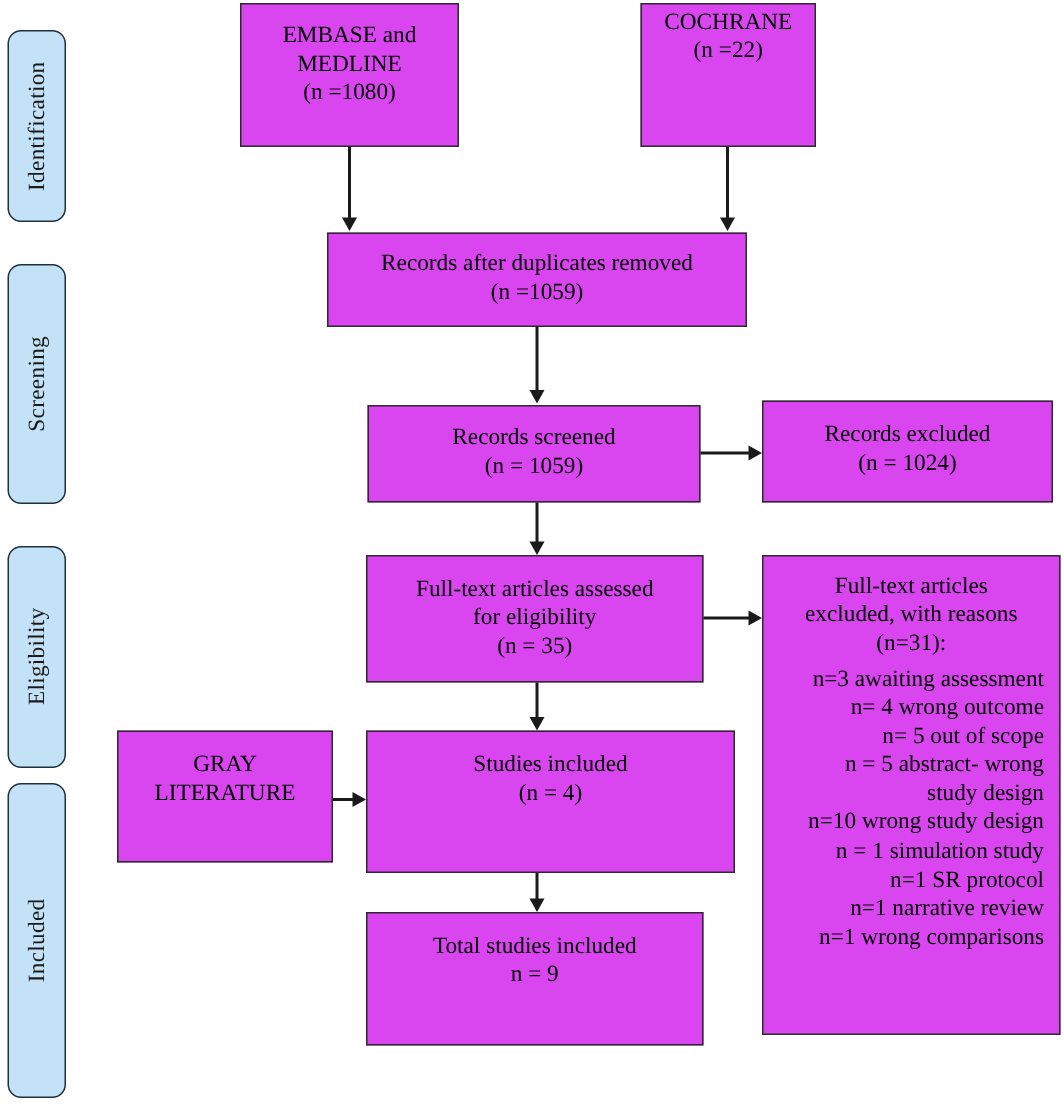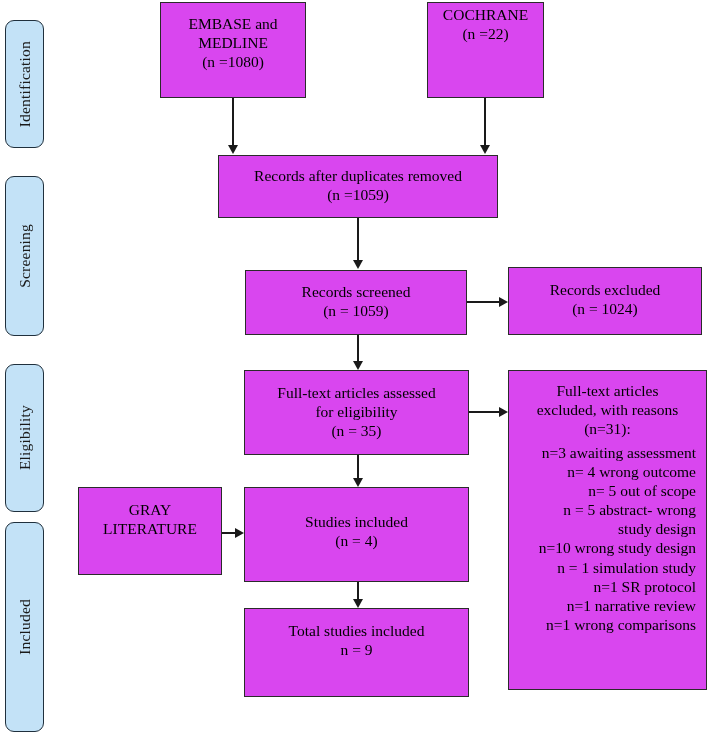--- a/index.html
+++ b/index.html
@@ -179,21 +179,21 @@
   <div class="arrow-down" style="left:353px; top:478px;"></div>
 
   <div class="box" style="left:78px; top:487px; width:144px; height:88px; padding-top:12px;">
     <span class="ln">GRAY</span>
     <span class="ln">LITERATURE</span>
   </div>
 
   <div class="conn hline" style="left:222px; top:532px; width:14px;"></div>
   <div class="arrow-right" style="left:235px; top:528px;"></div>
 
-  <div class="box" style="left:244px; top:487px; width:225px; height:95px; padding-top:24px;">
+  <div class="box" style="left:244px; top:487px; width:246px; height:95px; padding-top:12px;">
     <span class="ln">Studies included</span>
     <span class="ln">(n = 4)</span>
   </div>
 
   <div class="conn vline" style="left:357px; top:582px; height:18px;"></div>
   <div class="arrow-down" style="left:353px; top:599px;"></div>
 
   <div class="box" style="left:244px; top:608px; width:225px; height:89px; padding-top:12px;">
     <span class="ln">Total studies included</span>
     <span class="ln">n = 9</span>

